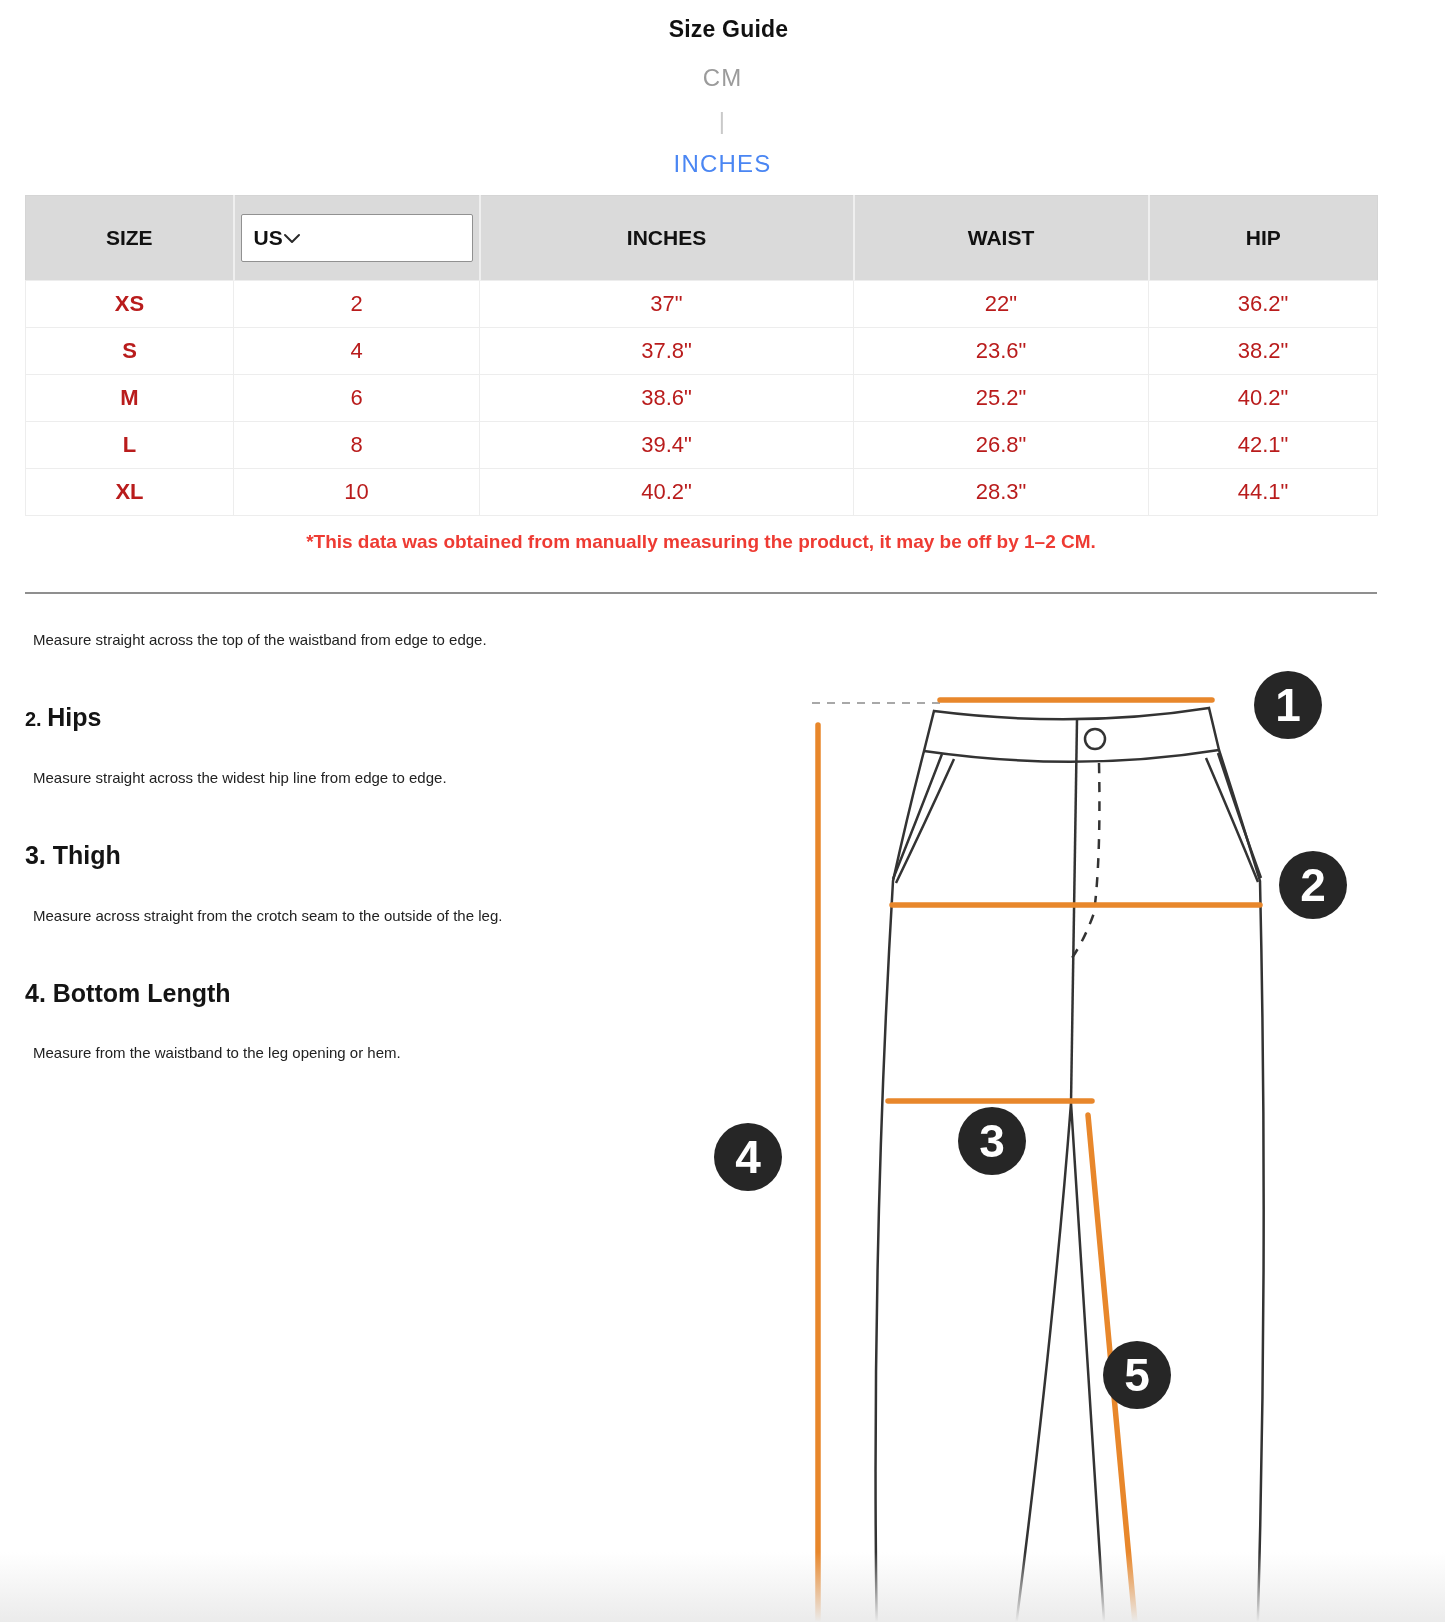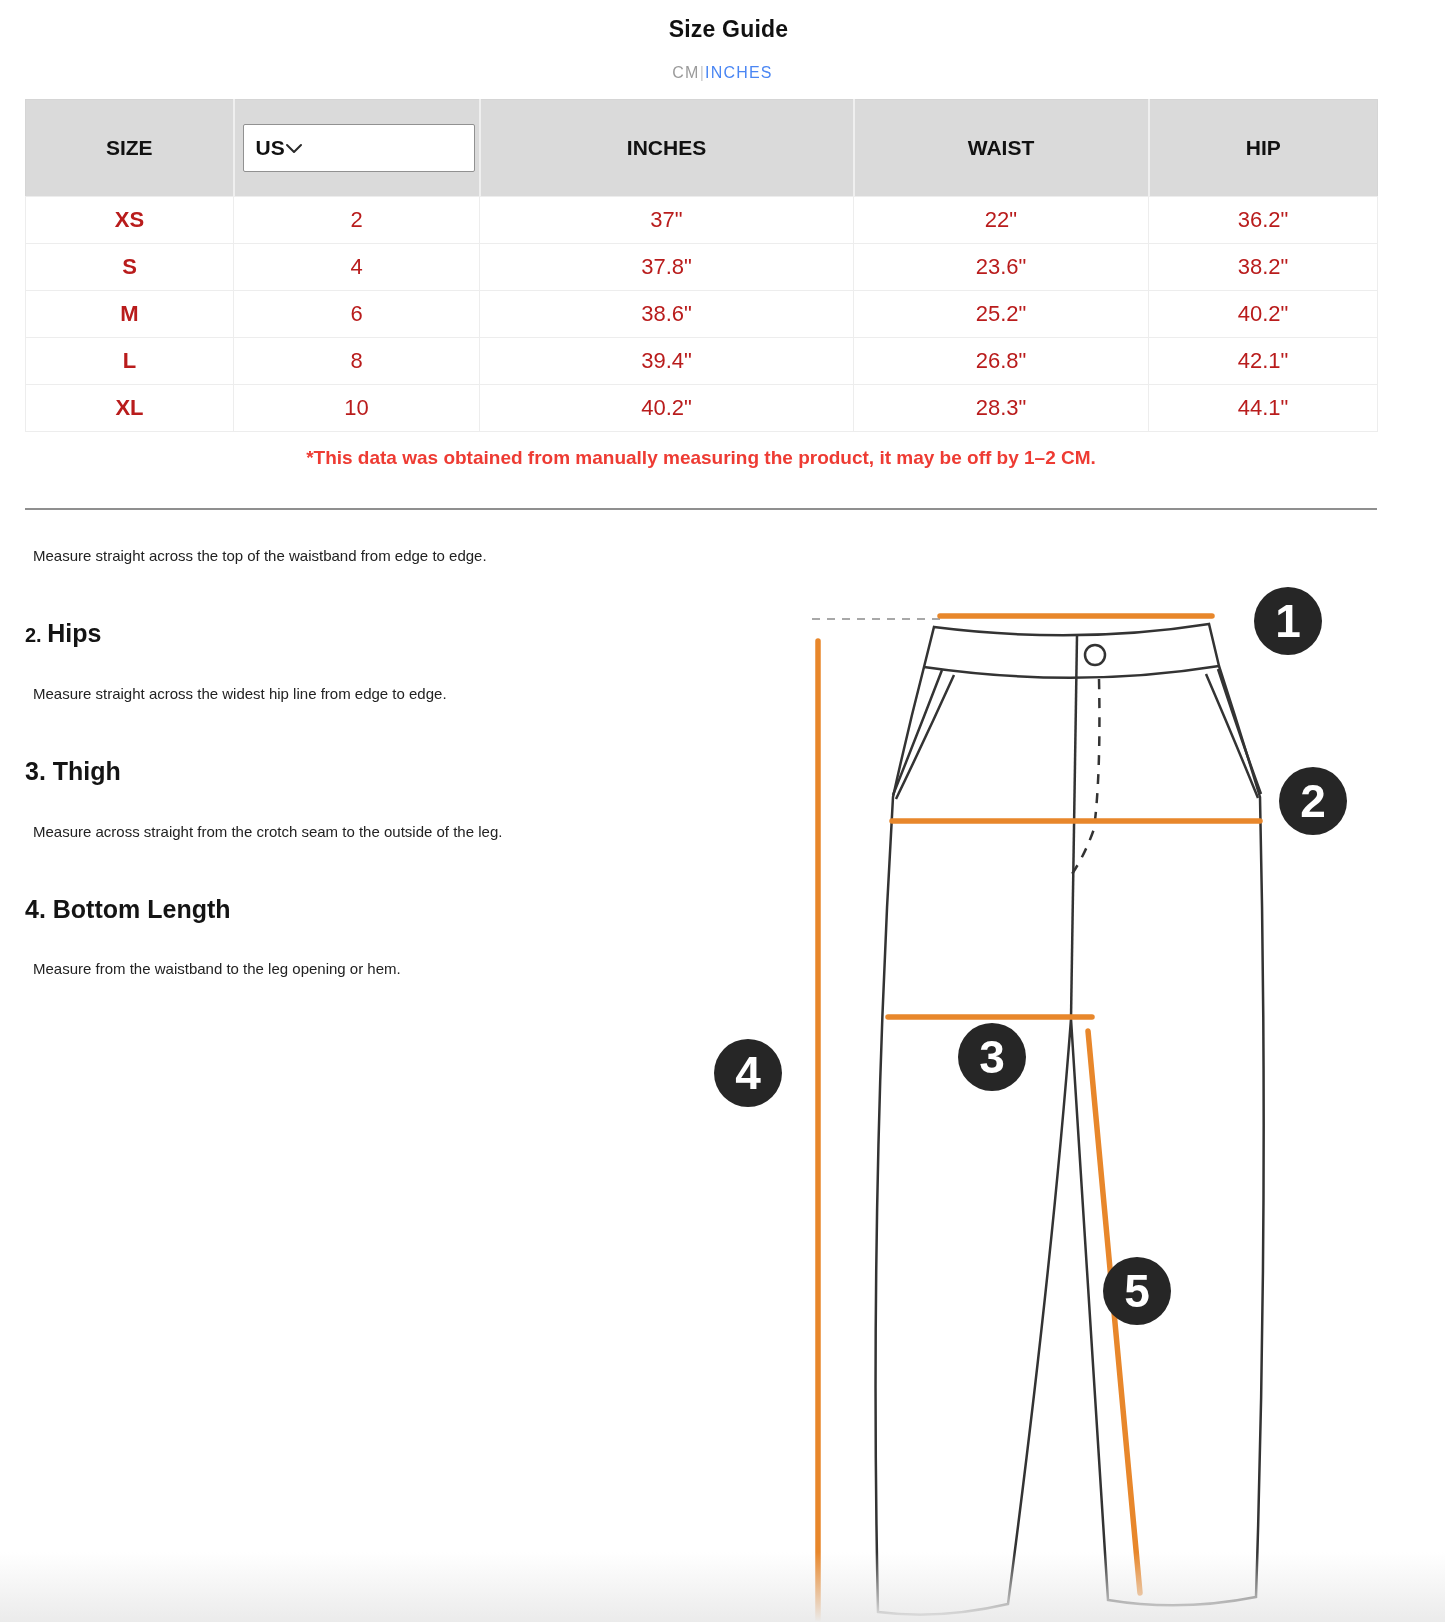--- a/index.html
+++ b/index.html
@@ -9,38 +9,38 @@
     font-family:"Liberation Sans","DejaVu Sans",sans-serif;
     color:#1c1c1c;
   }
   
   .page-title{
     text-align:center;font-size:23px;font-weight:bold;letter-spacing:.2px;
     margin:16px 0 0;color:#111;padding-left:12px;
   }
   .unit-toggle{
     margin-top:21px;display:flex;justify-content:center;align-items:center;
-    font-size:16px;letter-spacing:1.2px;
+    font-size:24px;letter-spacing:1.2px;gap:15px;flex-direction:column;
   }
   .unit-cm{color:#9b9b9b;cursor:pointer;}
   .unit-sep{color:#c9c9c9;font-weight:300;}
   .unit-inches{color:#4a86f3;cursor:pointer;}
   
   .size-table{
     margin:17px 0 0 25px;border-collapse:collapse;table-layout:fixed;
     width:1352px;border:1px solid #d5d5d5;
   }
   .size-table col.c-size{width:208px;}
   .size-table col.c-us{width:246px;}
   .size-table col.c-length{width:374px;}
   .size-table col.c-waist{width:295px;}
   .size-table col.c-hip{width:229px;}
   .size-table th{
     background:#dadada;height:47px;font-size:21px;font-weight:bold;color:#111;
-    border-left:2px solid #efefef;padding:8px;text-align:center;
+    border-left:2px solid #efefef;padding:2px;text-align:center;
   }
   .size-table th:first-child{border-left:none;}
   .size-table td{
     height:46px;text-align:center;font-size:22px;color:#b91c1c;
     border:1px solid #ededed;background:#fff;padding:0;
   }
   .size-table td.size-cell{font-weight:bold;}
   
   .us-select{
     margin:16px auto;width:232px;height:48px;background:#fff;

